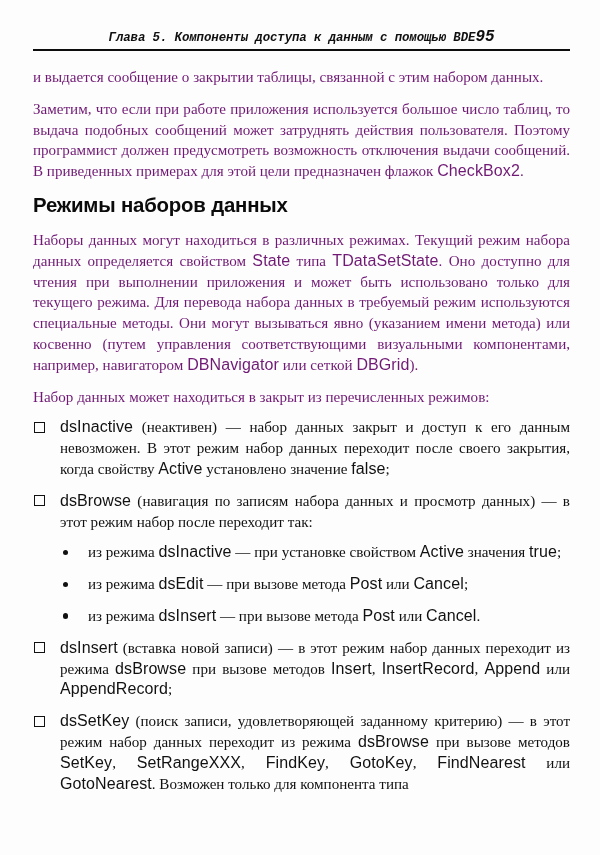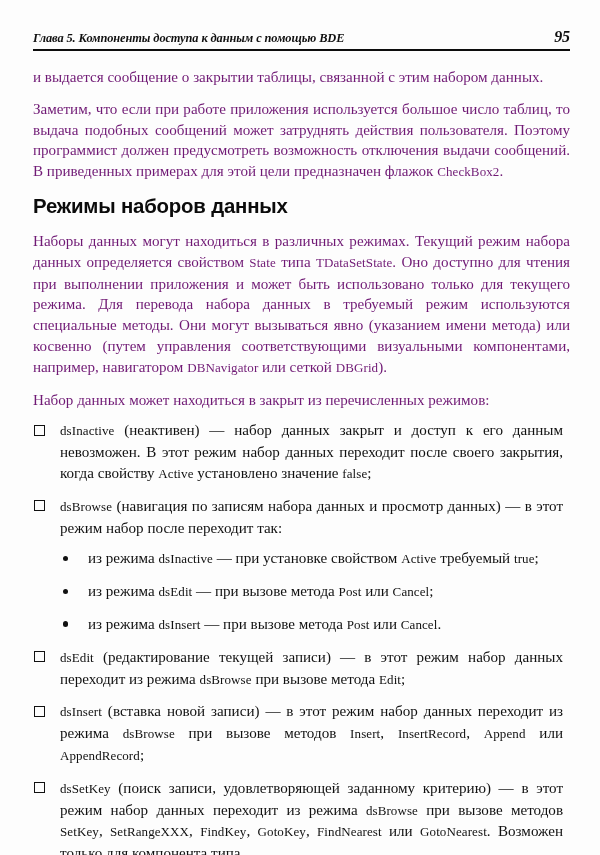--- a/index.html
+++ b/index.html
@@ -21,22 +21,22 @@
     height: 855px;
     box-sizing: border-box;
     padding: 28px 30px 0 33px;
     background: #fdfdfd;
   }
 
   
   .runhead {
     display: flex;
     align-items: baseline;
-    justify-content: space-between;
-    font-family: Liberation Serif, serif;
+    justify-content: center;
+    font-family: Liberation Mono, monospace;
     font-style: italic;
     font-weight: bold;
     font-size: 12.4px;
     letter-spacing: -0.1px;
     color: #101010;
     padding-bottom: 3px;
   }
   .runhead-title { white-space: nowrap; }
   .runhead-page { font-size: 16px; }
   .runhead-rule {
@@ -53,22 +53,22 @@
     line-height: 20.8px;
     text-align: justify;
     text-justify: inter-word;
     hyphens: manual;
     width: 537px;
     color: #701a75;
   }
   p.para.tight { margin-bottom: 10px; }
 
   code, .mono {
-    font-family: Liberation Serif, serif;
-    font-size: 13px;
+    font-family: Liberation Sans, sans-serif;
+    font-size: 16px;
     letter-spacing: 0.1px;
   }
 
   
   h2.section {
     font-family: "Liberation Sans", "DejaVu Sans", sans-serif;
     font-weight: bold;
     font-size: 20.4px;
     line-height: 24px;
     margin: 8px 0 13px 0;
@@ -79,21 +79,21 @@
   
   ul.sqlist {
     list-style: none;
     margin: 0;
     padding: 0;
     width: 537px;
   }
   ul.sqlist > li.sqitem {
     position: relative;
     padding-left: 27px;
-    margin: 0 7px 11px 0;
+    margin: 0 0 11px 0;
     font-size: 15.1px;
     line-height: 20.8px;
     text-align: justify;
     color: #111;
   }
   ul.sqlist > li.sqitem > .sq-marker {
     position: absolute;
     left: 1px;
     top: 4.5px;
     width: 9px;
@@ -152,34 +152,31 @@
 
     <li class="sqitem">
       <span class="sq-marker"></span><code class="mono">dsInactive</code><span> (неактивен) — набор данных закрыт и доступ к его данным невозможен. В этот режим набор данных переходит после своего закрытия, когда свойству </span><code class="mono">Active</code><span> установлено значение </span><code class="mono">false</code><span>;</span>
     </li>
 
     <li class="sqitem">
       <span class="sq-marker"></span><code class="mono">dsBrowse</code><span> (навигация по записям набора данных и просмотр данных) — в этот режим набор после переходит так:</span>
 
       <ul class="dotlist">
         <li class="dotitem">
-          <span class="dot-marker"></span><span>из режима </span><code class="mono">dsInactive</code><span> — при установке свойством </span><code class="mono">Active</code><span> требуемый </span><code class="mono">true</code><span>;</span>
+          <span class="dot-marker"></span><span>из режима </span><code class="mono">dsInactive</code><span> — при установке свойством </span><code class="mono">Active</code><span> значения </span><code class="mono">true</code><span>;</span>
         </li>
         <li class="dotitem">
           <span class="dot-marker"></span><span>из режима </span><code class="mono">dsEdit</code><span> — при вызове метода </span><code class="mono">Post</code><span> или </span><code class="mono">Cancel</code><span>;</span>
         </li>
         <li class="dotitem">
           <span class="dot-marker"></span><span>из режима </span><code class="mono">dsInsert</code><span> — при вызове метода </span><code class="mono">Post</code><span> или </span><code class="mono">Cancel</code><span>.</span>
         </li>
       </ul>
     </li>
 
-    <li class="sqitem">
-      <span class="sq-marker"></span><code class="mono">dsEdit</code><span> (редактирование текущей записи) — в этот режим набор данных переходит из режима </span><code class="mono">dsBrowse</code><span> при вызове метода </span><code class="mono">Edit</code><span>;</span>
-    </li>
 
     <li class="sqitem">
       <span class="sq-marker"></span><code class="mono">dsInsert</code><span> (вставка новой записи) — в этот режим набор данных переходит из режима </span><code class="mono">dsBrowse</code><span> при вызове методов </span><code class="mono">Insert</code><span>, </span><code class="mono">InsertRecord</code><span>, </span><code class="mono">Append</code><span> или </span><code class="mono">AppendRecord</code><span>;</span>
     </li>
 
     <li class="sqitem">
       <span class="sq-marker"></span><code class="mono">dsSetKey</code><span> (поиск записи, удовлетворяющей заданному критерию) — в этот режим набор данных переходит из режима </span><code class="mono">dsBrowse</code><span> при вызове методов </span><code class="mono">SetKey</code><span>, </span><code class="mono">SetRangeXXX</code><span>, </span><code class="mono">FindKey</code><span>, </span><code class="mono">GotoKey</code><span>, </span><code class="mono">FindNearest</code><span> или </span><code class="mono">GotoNearest</code><span>. Возможен только для компонента типа </span>
     </li>
 
   </ul>

